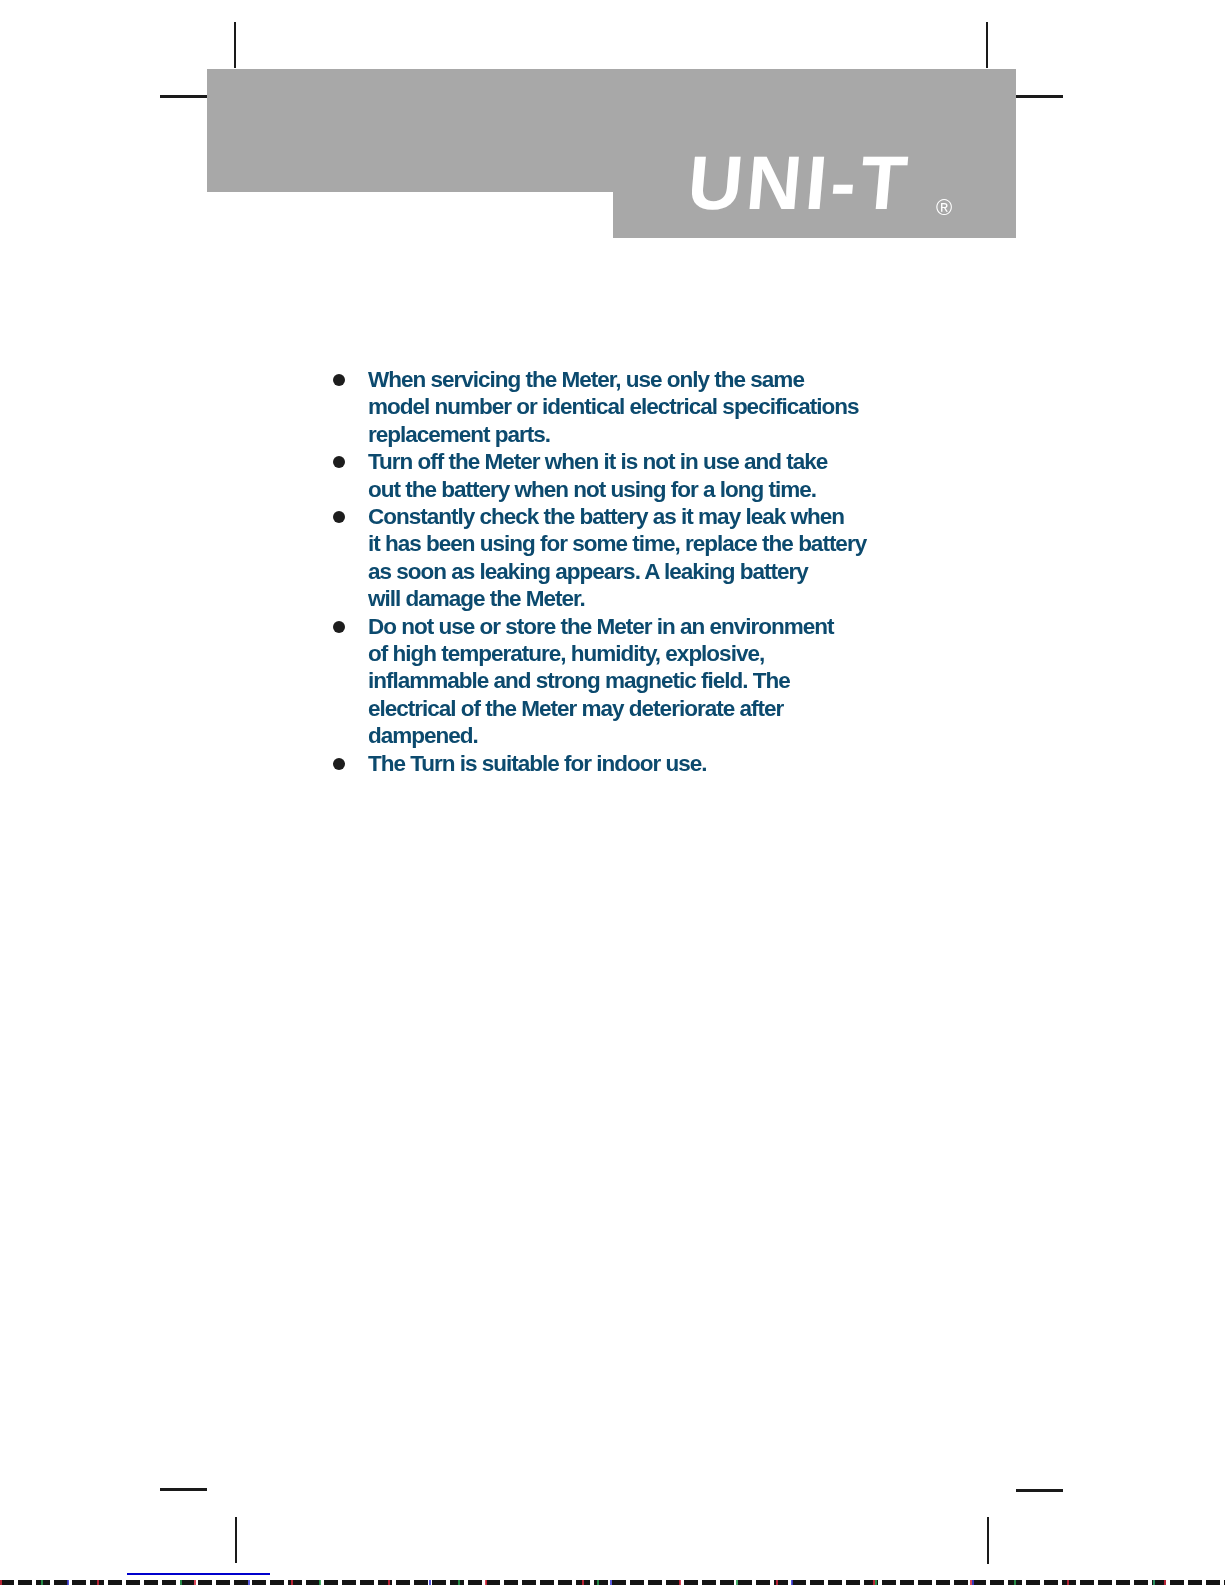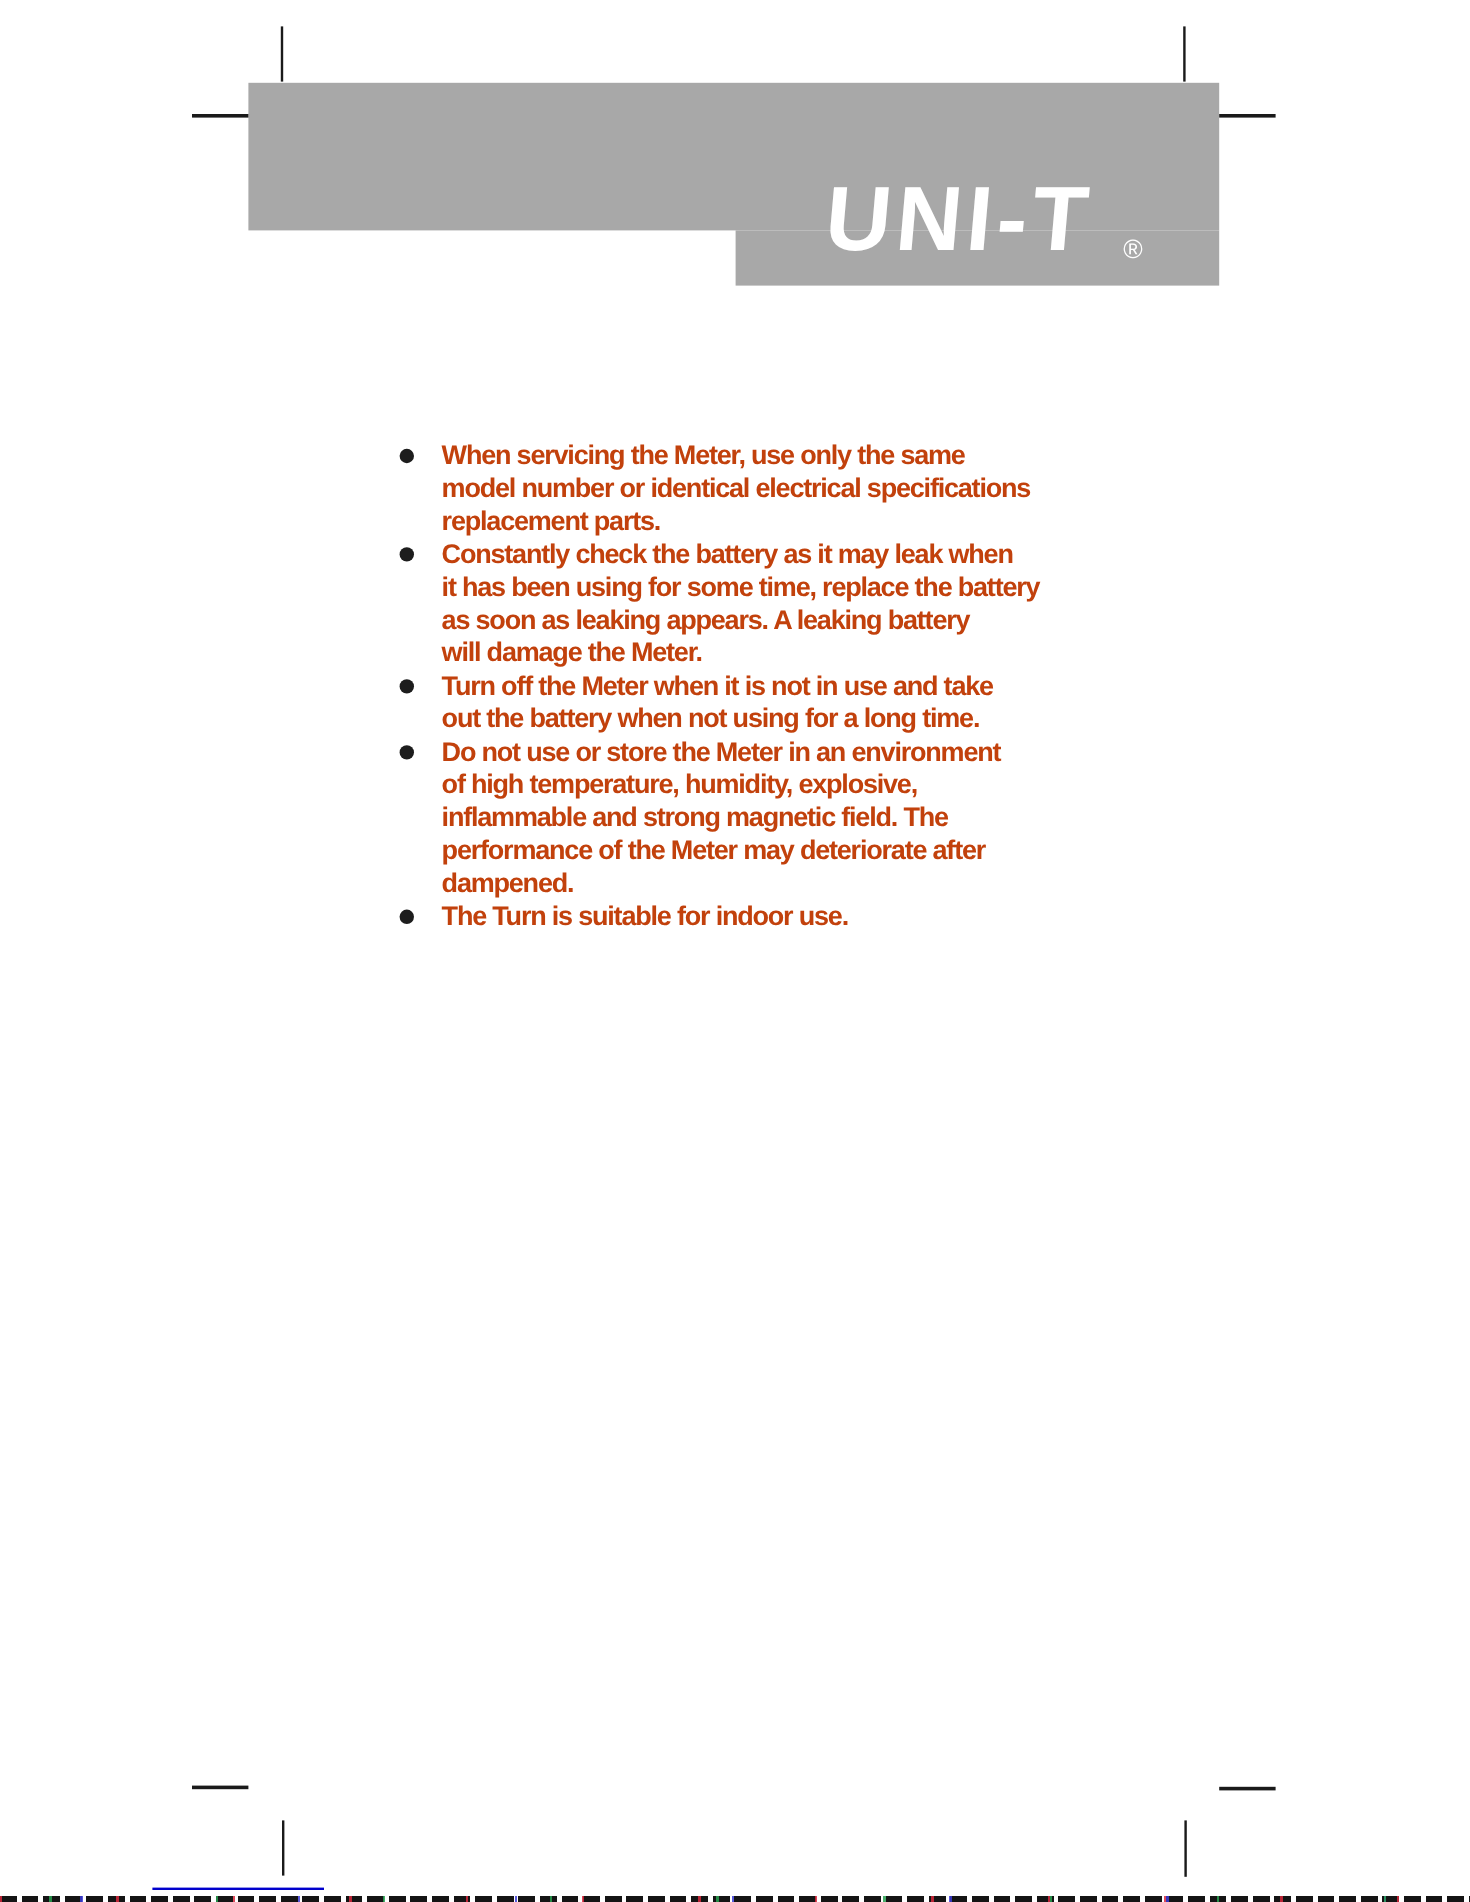--- a/index.html
+++ b/index.html
@@ -82,51 +82,51 @@
 
 <div class="crop crop-tl-v"></div>
 <div class="crop crop-tl-h"></div>
 <div class="crop crop-tr-v"></div>
 <div class="crop crop-tr-h"></div>
 <div class="crop crop-bl-h"></div>
 <div class="crop crop-bl-v"></div>
 <div class="crop crop-br-h"></div>
 <div class="crop crop-br-v"></div>
 
-<div class="bullet-list" style="color: #c2410c;">
+<div class="bullet-list" style="color: #0c4a6e;">
 
   <div class="bullet-row">
     <span class="dot" style="background-color: rgb(29, 29, 29);"></span>
     <span class="btext">When servicing the Meter, use only the same
 model number or identical electrical specifications
 replacement parts.</span>
   </div>
 
 
 
   <div class="bullet-row">
     <span class="dot" style="background-color: rgb(29, 29, 29);"></span>
+    <span class="btext">Turn off the Meter when it is not in use and take
+out the battery when not using for a long time.</span>
+  </div>
+
+  <div class="bullet-row">
+    <span class="dot" style="background-color: rgb(29, 29, 29);"></span>
     <span class="btext">Constantly check the battery as it may leak when
 it has been using for some time, replace the battery
 as soon as leaking appears.  A leaking battery
 will damage the Meter.</span>
   </div>
 
   <div class="bullet-row">
     <span class="dot" style="background-color: rgb(29, 29, 29);"></span>
-    <span class="btext">Turn off the Meter when it is not in use and take
-out the battery when not using for a long time.</span>
-  </div>
-
-  <div class="bullet-row">
-    <span class="dot" style="background-color: rgb(29, 29, 29);"></span>
     <span class="btext">Do not use or store the Meter in an environment
 of high temperature, humidity, explosive,
 inflammable and strong magnetic field. The
-performance of the Meter may deteriorate after
+electrical of the Meter may deteriorate after
 dampened.</span>
   </div>
 
   <div class="bullet-row">
     <span class="dot" style="background-color: rgb(29, 29, 29);"></span>
     <span class="btext">The Turn is suitable for indoor use.</span>
   </div>
 
 </div>
 

